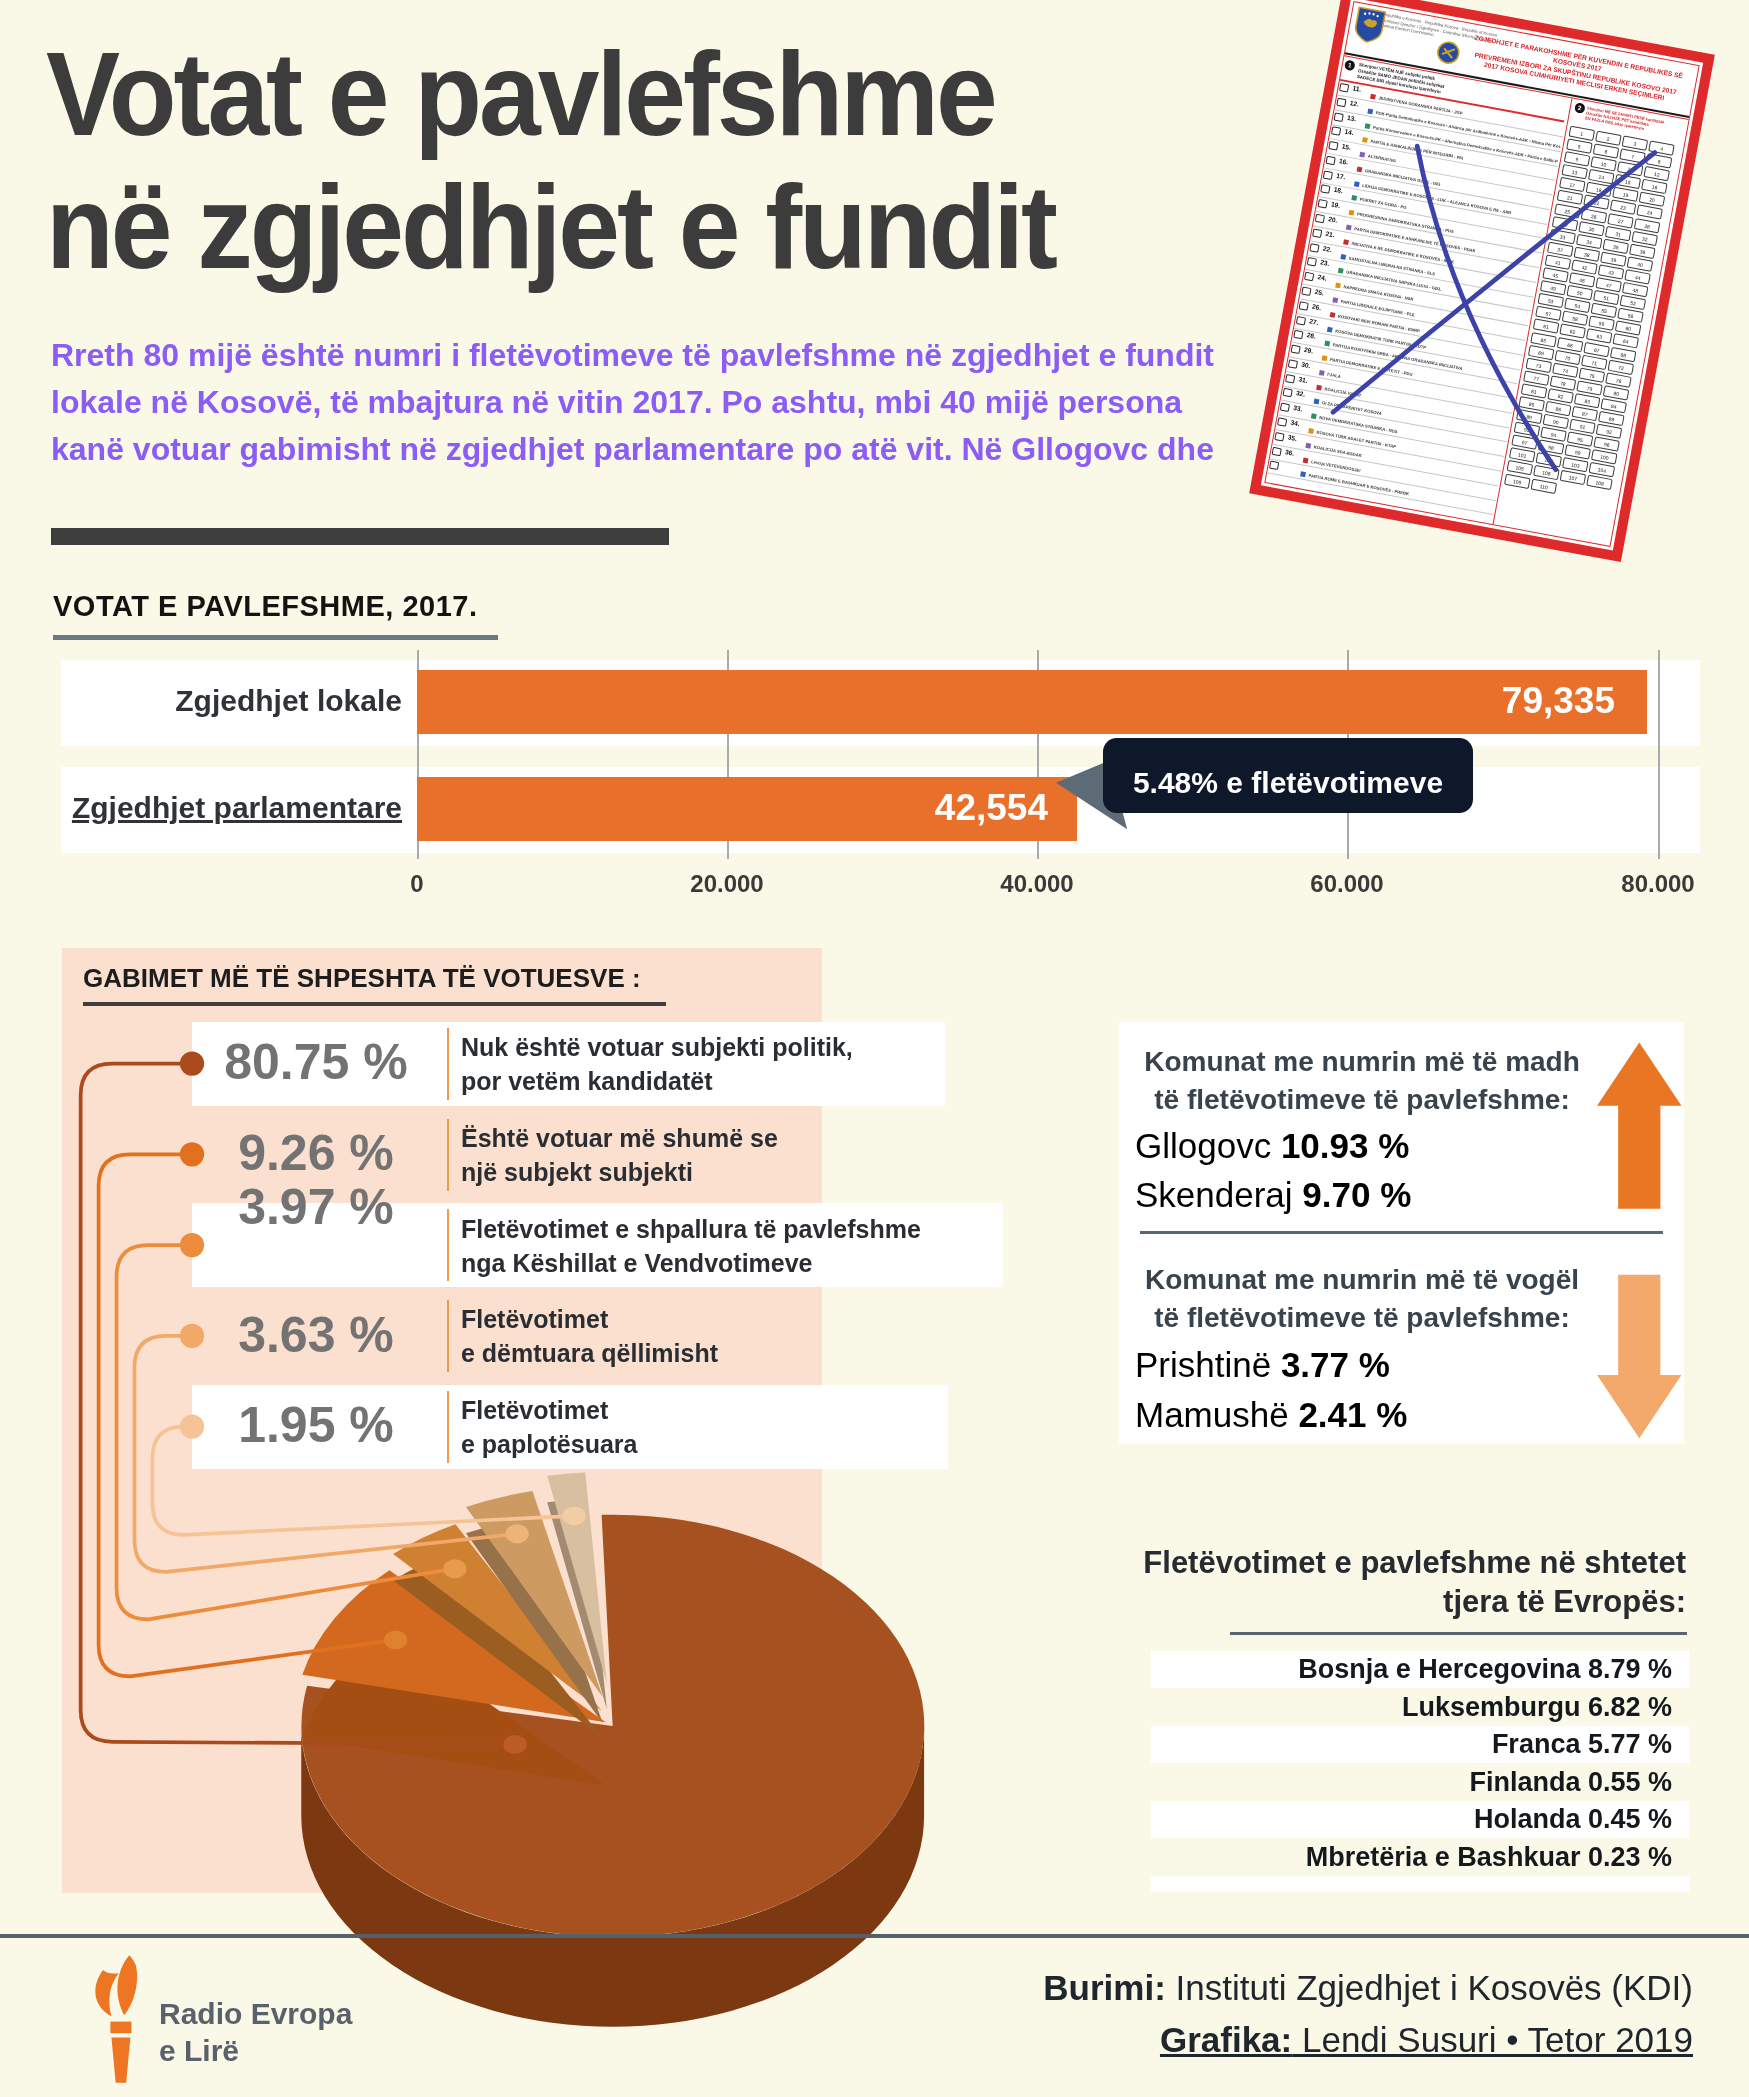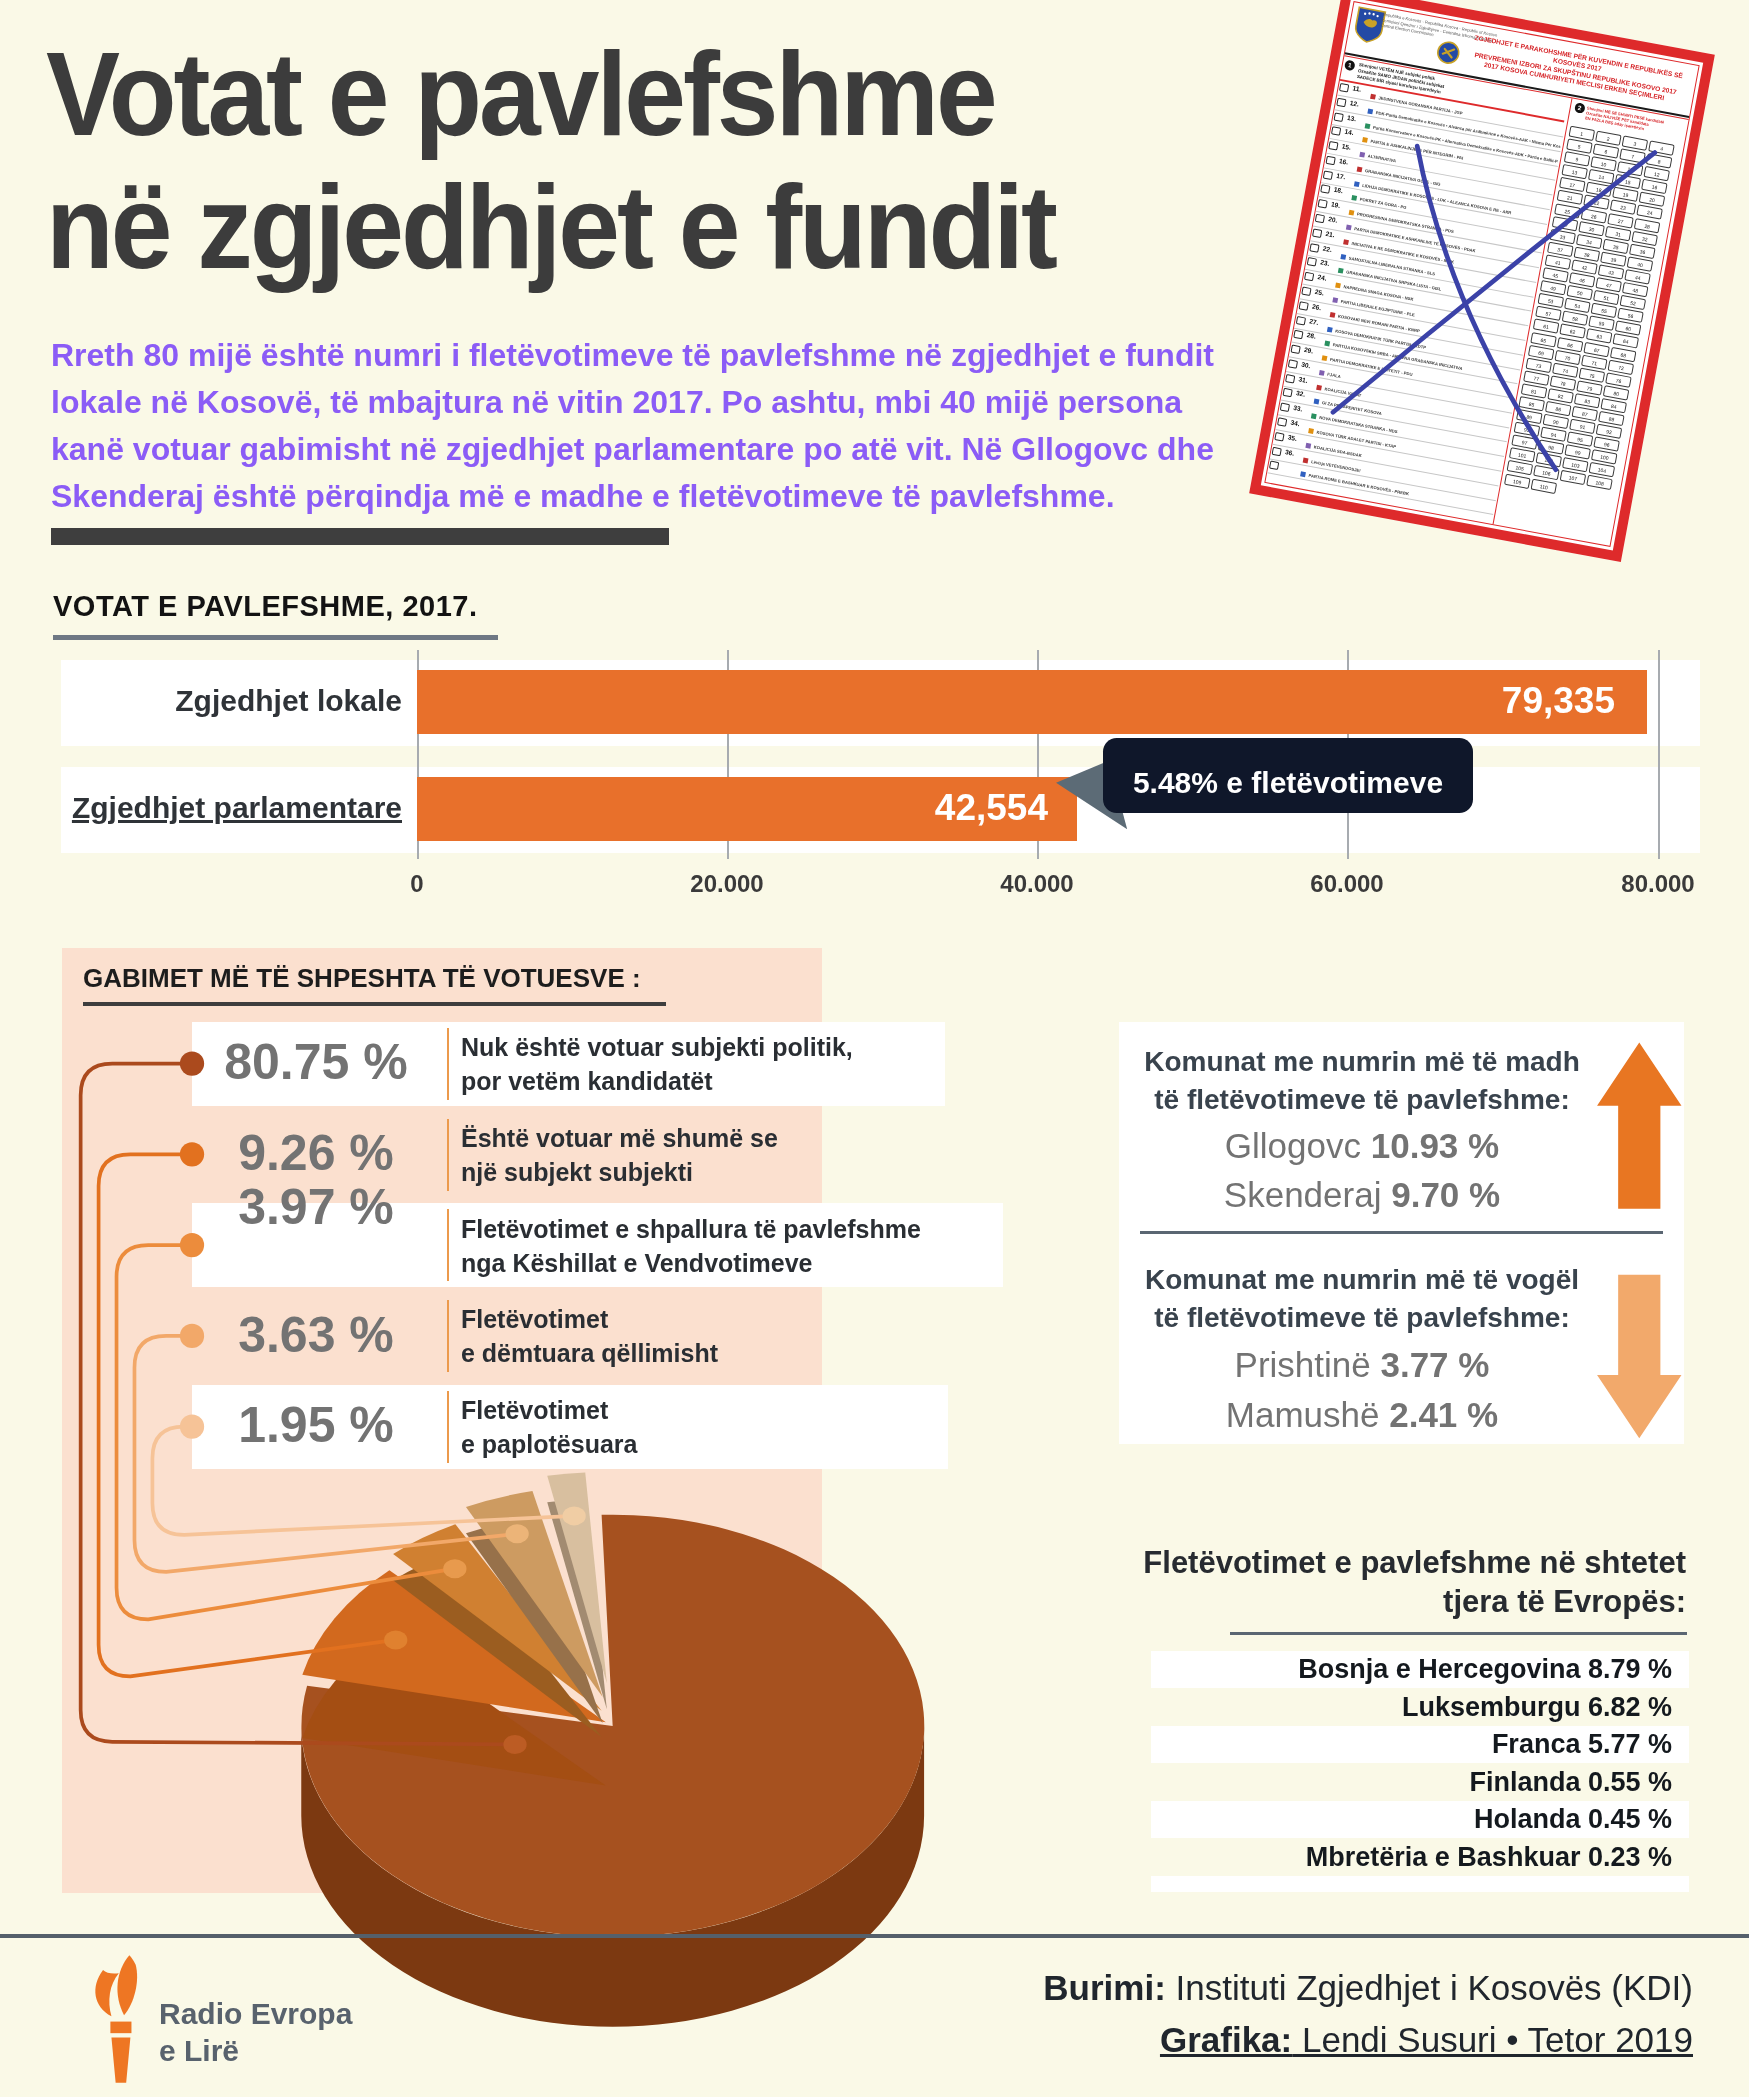--- a/index.html
+++ b/index.html
@@ -58,21 +58,21 @@
   .gab-heading { left:83px; top:963px; font-size:26px; font-weight:800; color:#1D1D1D; }
   .gab-underline { left:83px; top:1002px; width:583px; height:4.2px; background:#3E3E3E; }
   .g-box { left:192px; height:84px; background:#FFFFFF; }
   .g-pct { left:196px; width:240px; text-align:center; font-size:50px; font-weight:800; color:#737373; }
   .g-rule { left:447px; width:2.1px; height:72px; background:#EC9A4C; }
   .g-desc { left:461px; width:528px; font-size:25px; line-height:34px; font-weight:700; color:#2A2E33; }
 
   
   .kom-box { left:1119px; top:1022px; width:565px; height:422px; background:#FFFFFF; }
   .k-head { left:1135px; width:454px; text-align:center; font-size:28px; line-height:38px; font-weight:700; color:#39434D; }
-  .k-val { left:1135px; width:454px; text-align:center; font-size:35px; font-weight:400; color:#737373; }
+  .k-val { left:1135px; width:454px; text-align:left; font-size:35px; font-weight:400; color:#000000; }
   .k-val b { font-weight:800; }
   .k-divider { left:1140px; top:1231px; width:523px; height:3.2px; background:#5A6672; }
 
   
   .eu-title { left:897px; width:789px; text-align:right; font-size:31px; line-height:39px; font-weight:700; color:#272B30; }
   .eu-underline { left:1230px; top:1632px; width:457px; height:3.2px; background:#5A6672; }
   .eu-band { left:1151px; width:538px; height:37px; background:#FFFFFF; }
   .eu-row { left:1003px; width:669px; text-align:right; font-size:27px; font-weight:700; color:#14191E; line-height:37px; }
 
   
@@ -87,21 +87,20 @@
 <body>
 
 <div class="abs title">
   <span>Votat e pavlefshme</span><br>
   <span>në zgjedhjet e fundit</span>
 </div>
 <div class="abs intro">
   <div>Rreth 80 mijë është numri i fletëvotimeve të pavlefshme në zgjedhjet e fundit</div>
   <div>lokale në Kosovë, të mbajtura në vitin 2017. Po ashtu, mbi 40 mijë persona</div>
   <div>kanë votuar gabimisht në zgjedhjet parlamentare po atë vit. Në Gllogovc dhe</div>
-  <div>Skenderaj është përqindja më e madhe e fletëvotimeve të pavlefshme.</div>
 </div>
 <div class="abs intro-bar"></div>
 
 <div class="abs ballot">
   <div class="ballot-frame"></div>
   <svg width="32" height="37" style="left:7.4px; top:6.3px;" viewBox="0 0 60 70">
     <path d="M5 4 H55 V40 C55 58 30 66 30 66 C30 66 5 58 5 40 Z" fill="#244AA5" stroke="#C9A227" stroke-width="3"></path>
     <path d="M18 30 C22 22 30 20 34 24 C40 20 46 26 42 32 C38 40 24 40 18 30 Z" fill="#C9A227"></path>
     <circle cx="18" cy="14" r="2.2" fill="#fff"></circle>
       <circle cx="26" cy="12" r="2.2" fill="#fff"></circle>

